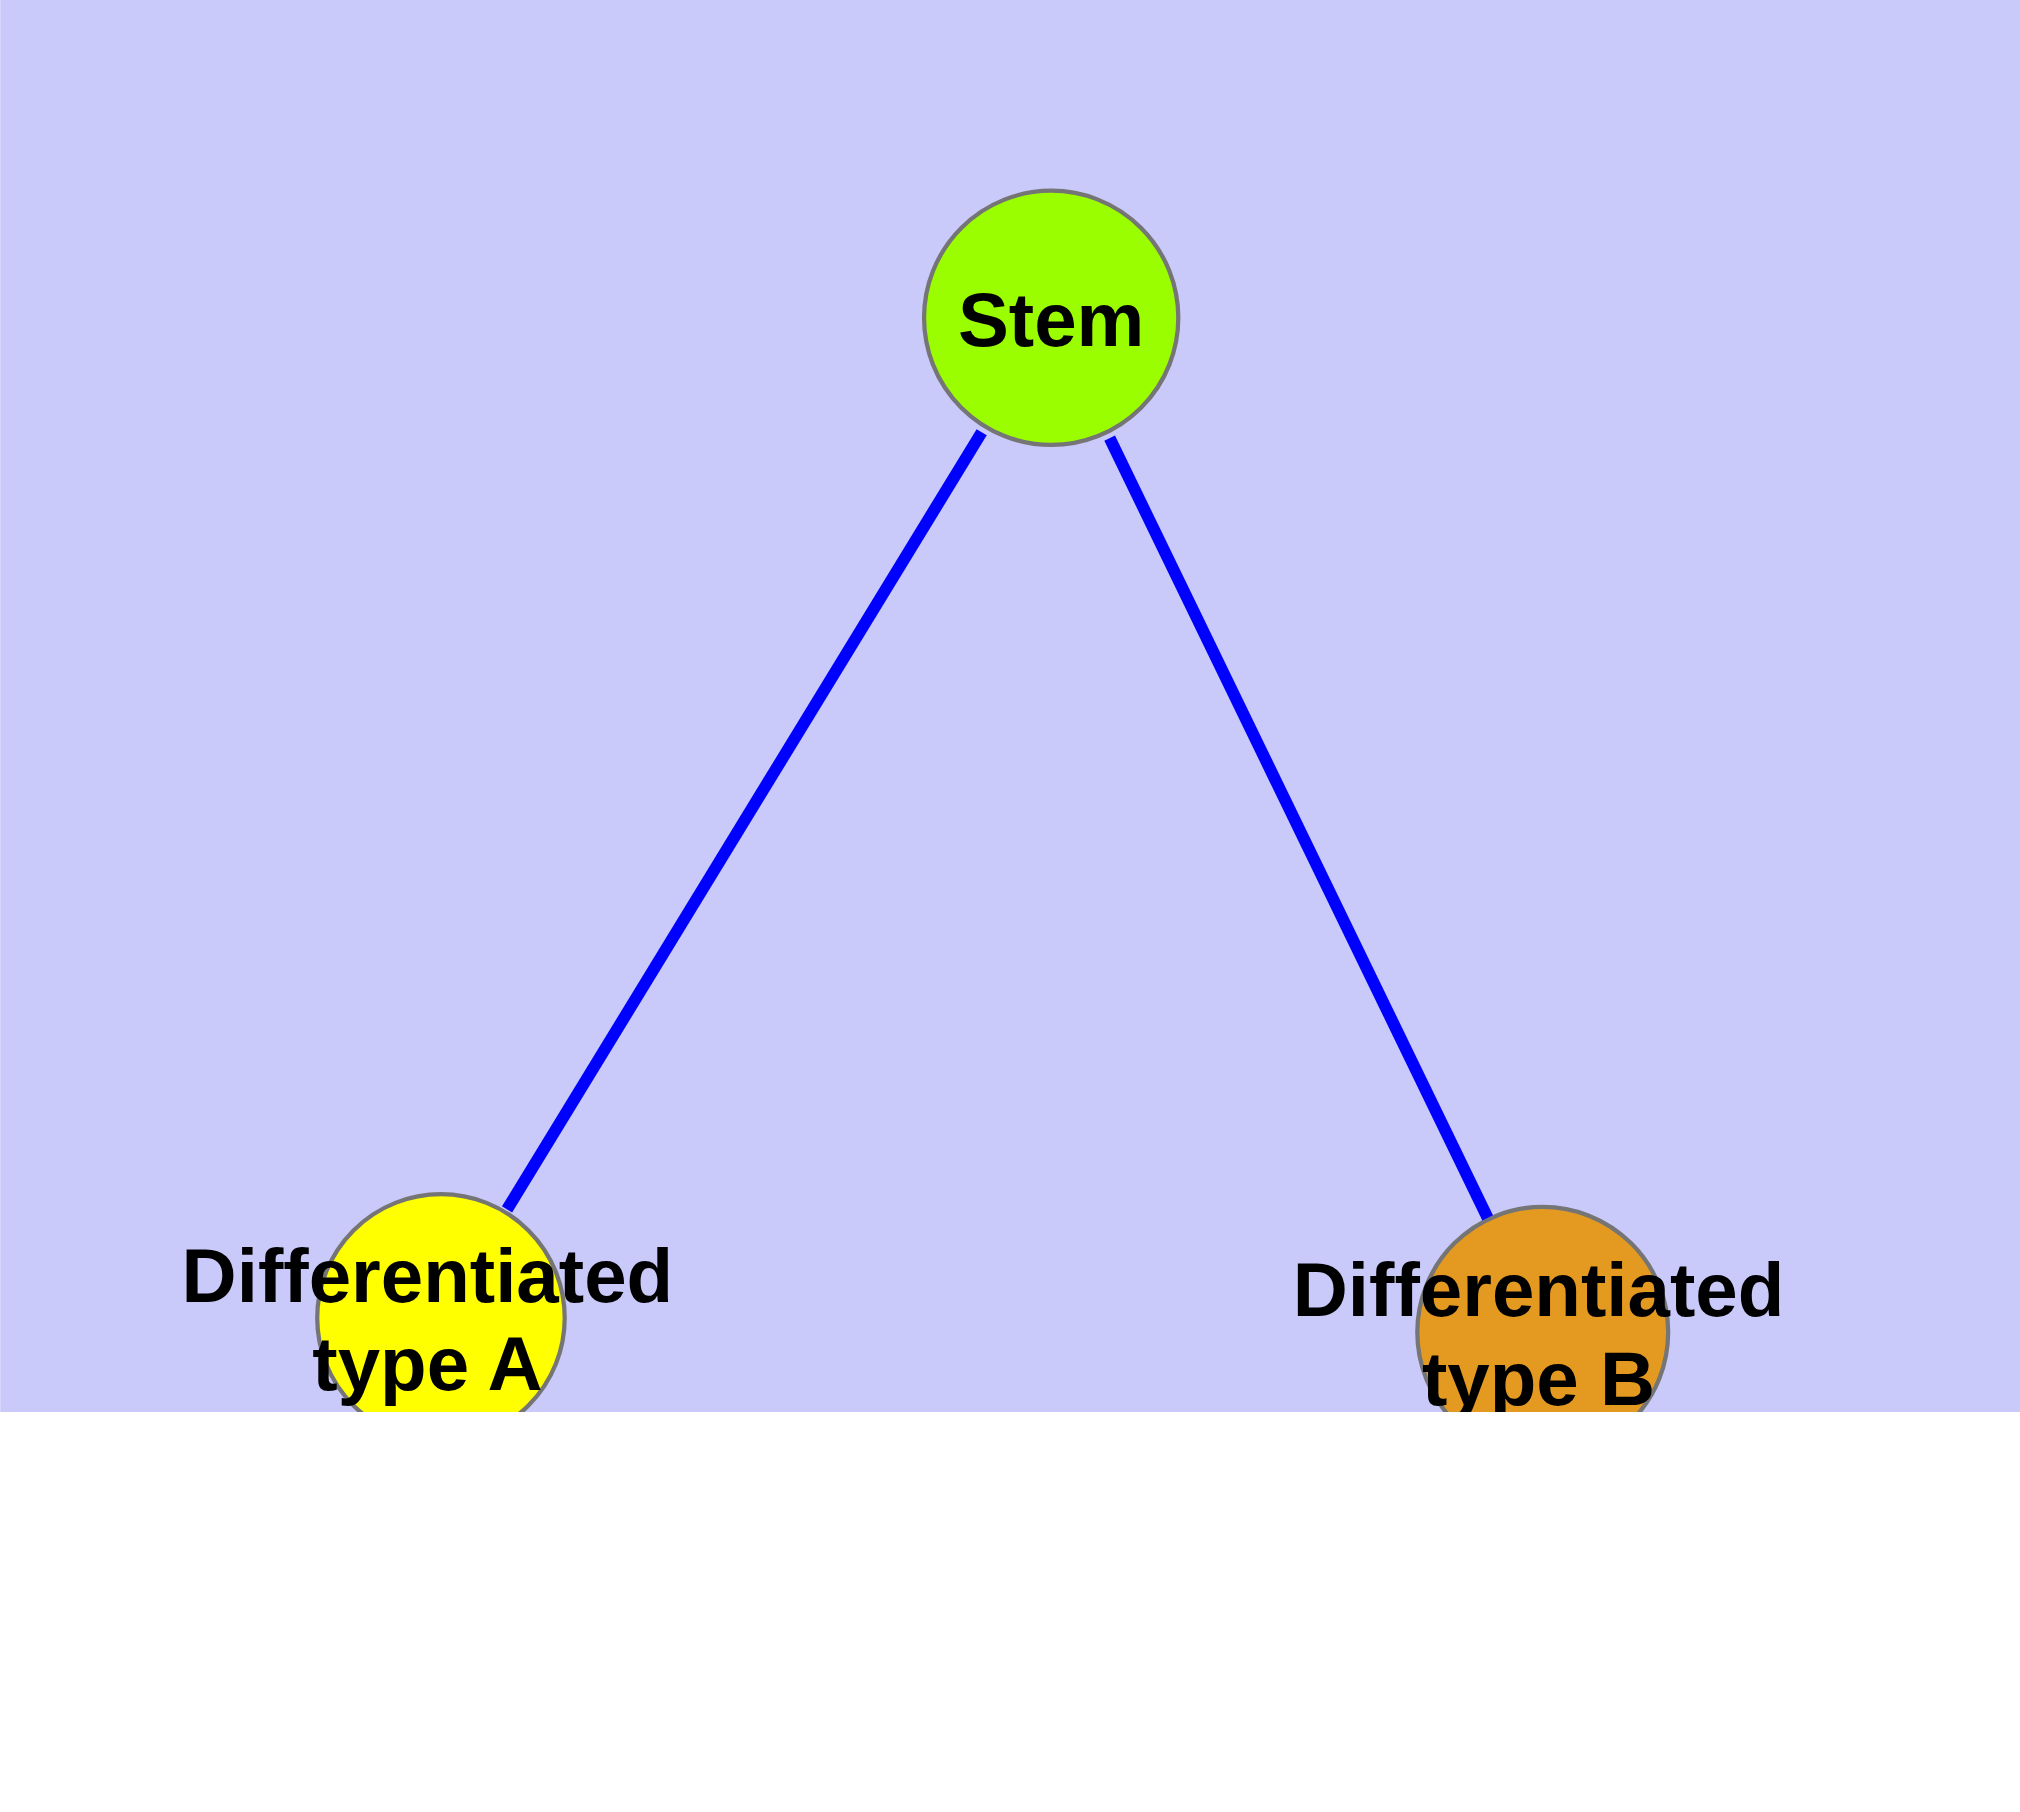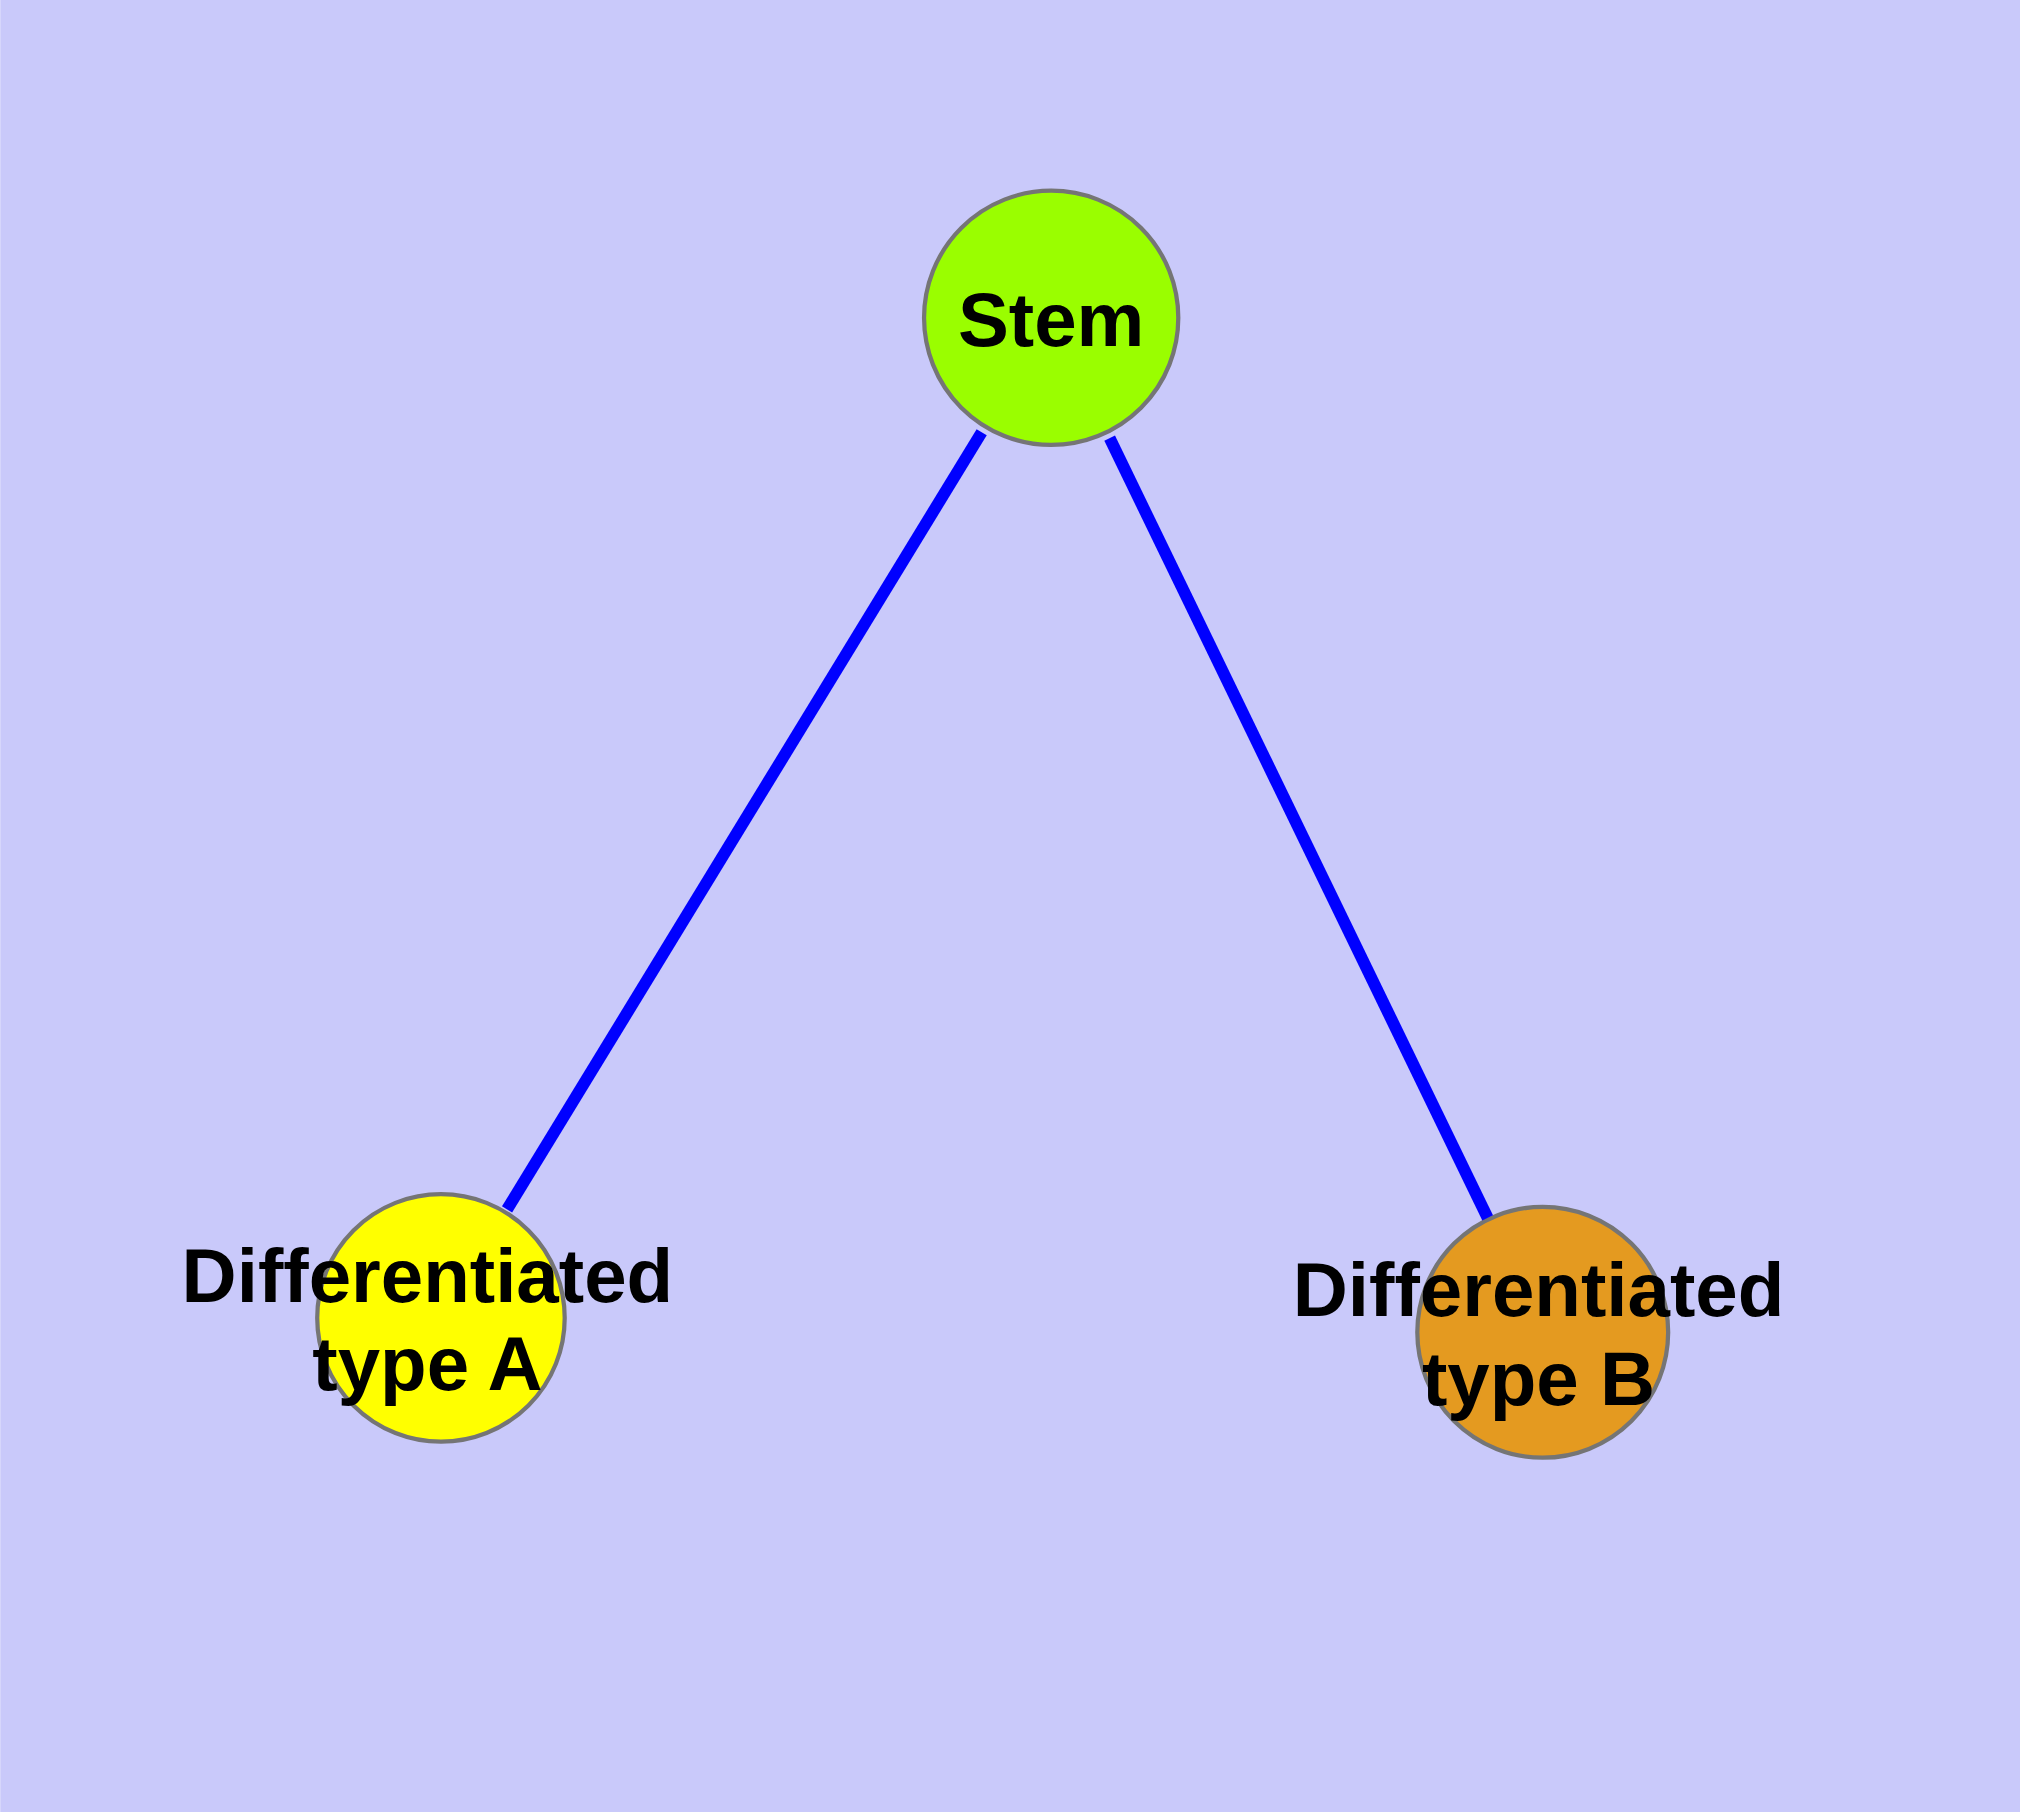--- a/index.html
+++ b/index.html
@@ -2,21 +2,21 @@
 <html style="font-size:13.6px"><head>
 <meta charset="utf-8">
 <style>
   html, body {
     margin: 0;
     padding: 0;
   }
   .stage {
     position: relative;
     width: 2021px;
-    height: 1812px;
+    height: 1412px;
     overflow: hidden;
     font-family: "Liberation Sans", sans-serif;
   }
   svg.diagram {
     position: absolute;
     inset: 0;
     display: block;
   }
   .node-circle {
     stroke-width: 5px;

